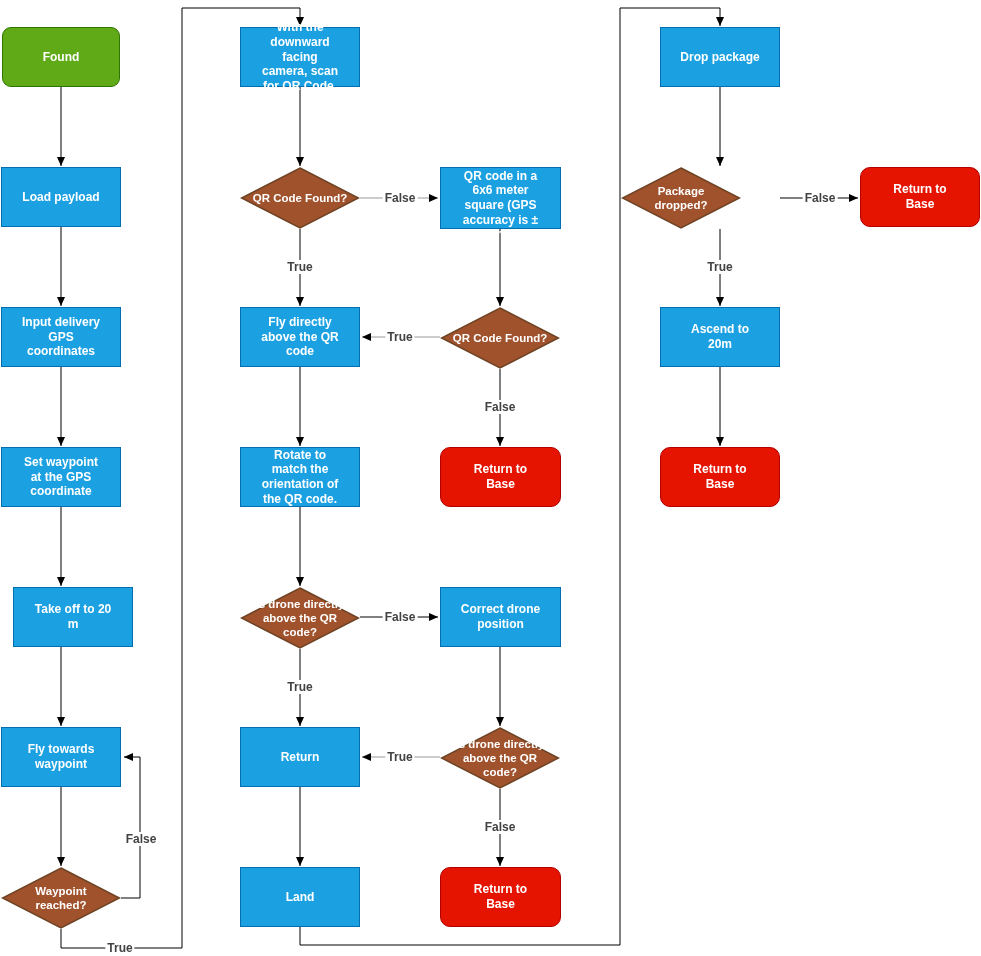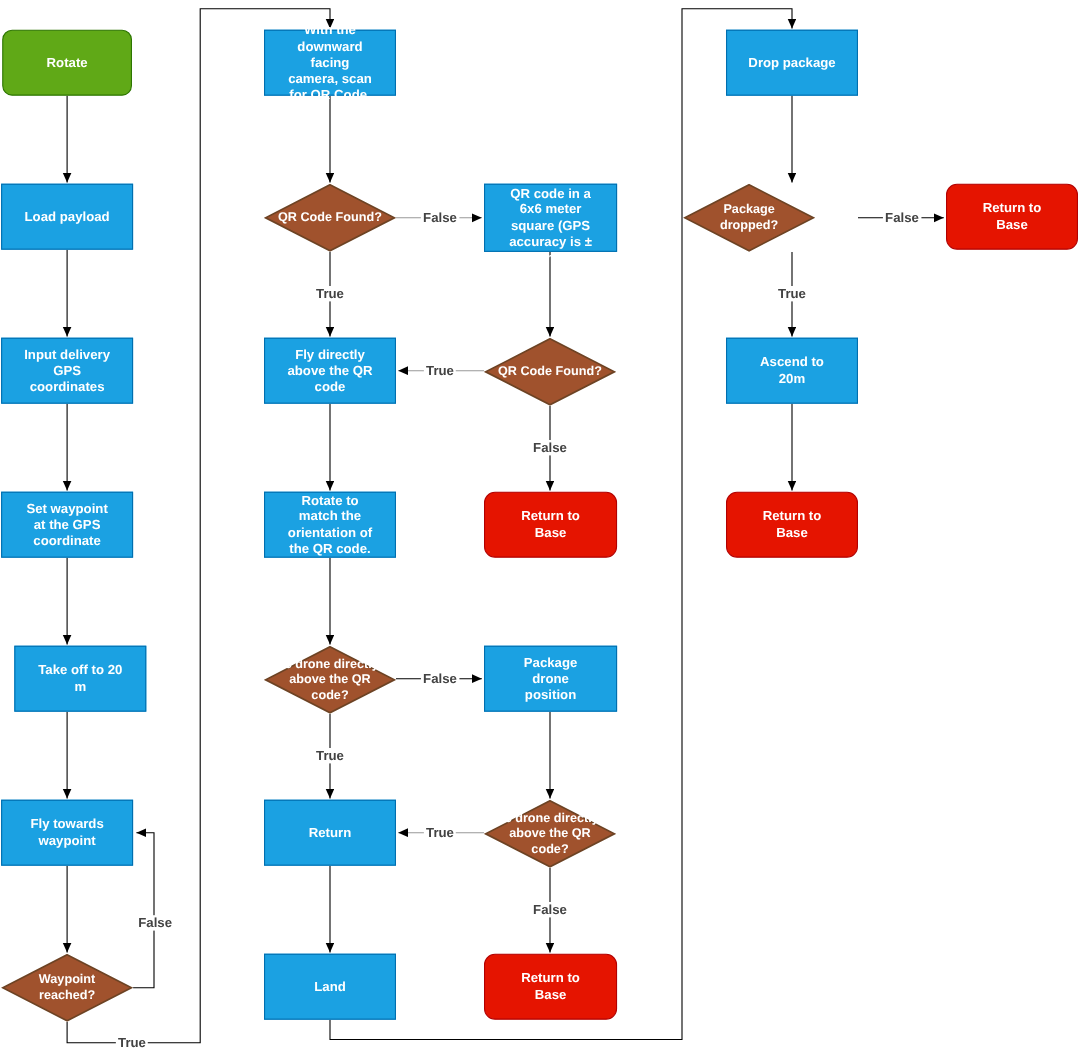--- a/index.html
+++ b/index.html
@@ -61,21 +61,21 @@
     <path class="edge gray" d="M440,757 H362" marker-end="url(#arrow)"></path>
     <path class="edge" d="M500,789 V866" marker-end="url(#arrow)"></path>
     <path class="edge" d="M300,787 V866" marker-end="url(#arrow)"></path>
     <path class="edge" d="M300,927 V945 H620 V8 H720 V26" marker-end="url(#arrow)"></path>
     <path class="edge" d="M720,87 V166" marker-end="url(#arrow)"></path>
     <path class="edge" d="M780,198 H858" marker-end="url(#arrow)"></path>
     <path class="edge" d="M720,229 V306" marker-end="url(#arrow)"></path>
     <path class="edge" d="M720,367 V446" marker-end="url(#arrow)"></path>
   </svg>
 
-  <div class="node start" style="left:2px;top:27px;width:118px;height:60px">Rotate</div>
+  <div class="node start" style="left:2px;top:27px;width:118px;height:60px">Found</div>
   <div class="node process" style="left:1px;top:167px;width:120px;height:60px">Load payload</div>
   <div class="node process" style="left:1px;top:307px;width:120px;height:60px">Input delivery GPS coordinates</div>
   <div class="node process" style="left:1px;top:447px;width:120px;height:60px">Set waypoint at the GPS coordinate</div>
   <div class="node process" style="left:13px;top:587px;width:120px;height:60px">Take off to 20 m</div>
   <div class="node process" style="left:1px;top:727px;width:120px;height:60px">Fly towards waypoint</div>
   <div class="node decision" style="left:1px;top:867px;width:120px;height:62px">
     <svg viewBox="0 0 120 62" preserveAspectRatio="none">
         <polygon points="60,1 118.5,31 60,61 1.5,31"></polygon>
       </svg>
     <span class="node-label">Waypoint reached?</span>
@@ -100,21 +100,21 @@
   <div class="node process" style="left:240px;top:867px;width:120px;height:60px">Land</div>
 
   <div class="node process" style="left:440px;top:167px;width:121px;height:62px">Search for the QR code in a 6x6 meter square (GPS accuracy is ± 3m)</div>
   <div class="node decision" style="left:440px;top:307px;width:120px;height:62px">
     <svg viewBox="0 0 120 62" preserveAspectRatio="none">
         <polygon points="60,1 118.5,31 60,61 1.5,31"></polygon>
       </svg>
     <span class="node-label">QR Code Found?</span>
   </div>
   <div class="node end" style="left:440px;top:447px;width:121px;height:60px">Return to Base</div>
-  <div class="node process" style="left:440px;top:587px;width:121px;height:60px">Package drone position</div>
+  <div class="node process" style="left:440px;top:587px;width:121px;height:60px">Correct drone position</div>
   <div class="node decision" style="left:440px;top:727px;width:120px;height:62px">
     <svg viewBox="0 0 120 62" preserveAspectRatio="none">
         <polygon points="60,1 118.5,31 60,61 1.5,31"></polygon>
       </svg>
     <span class="node-label">Is drone directly above the QR code?</span>
   </div>
   <div class="node end" style="left:440px;top:867px;width:121px;height:60px">Return to Base</div>
 
   <div class="node process" style="left:660px;top:27px;width:120px;height:60px">Drop package</div>
   <div class="node decision" style="left:621px;top:167px;width:120px;height:62px">

